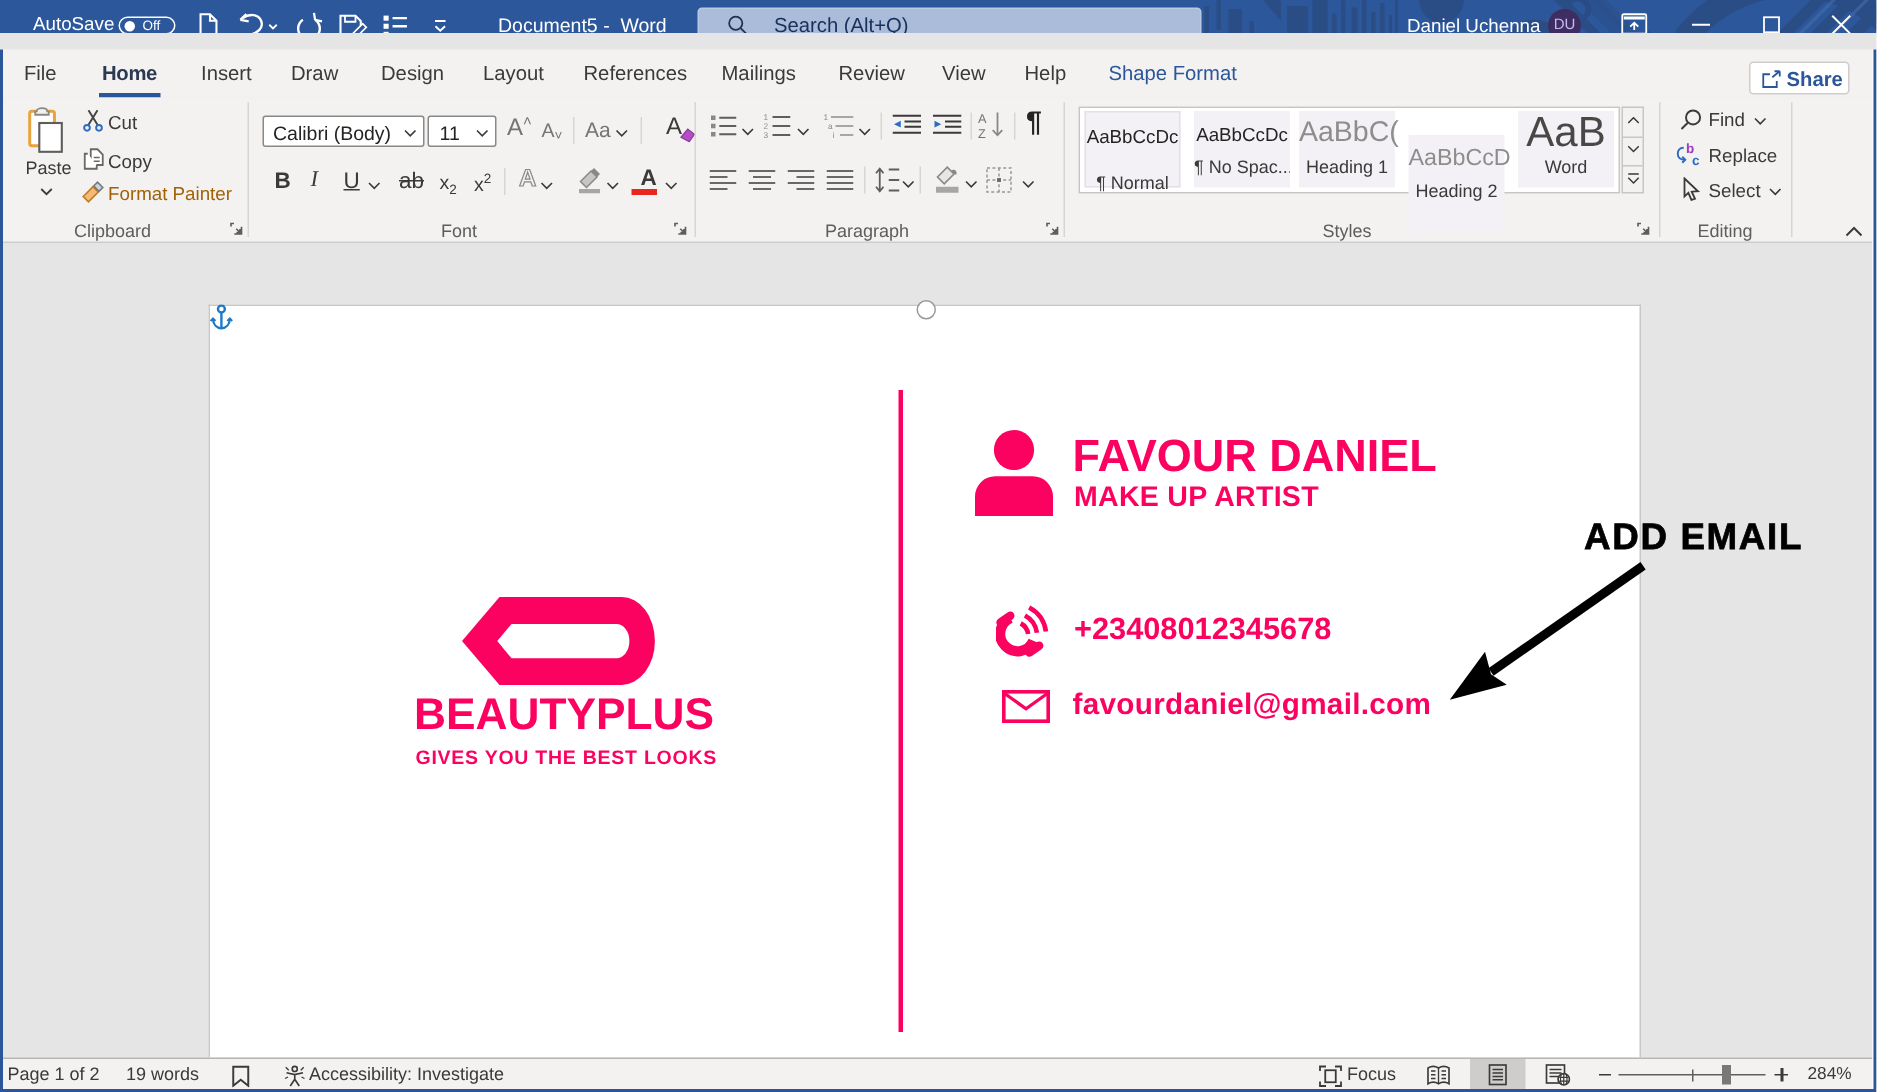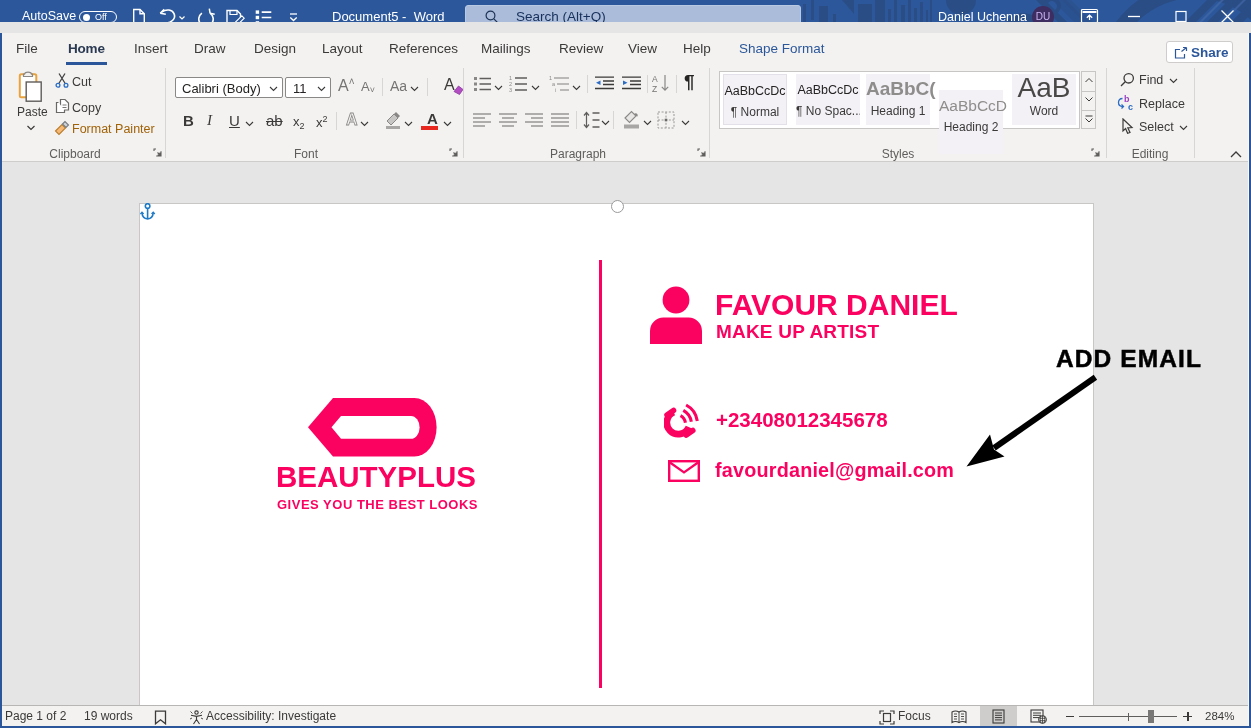--- a/index.html
+++ b/index.html
@@ -367,28 +367,28 @@
     </svg>
   <span class="glabel" style="left:518px;">Paragraph</span>
   <svg class="abs" style="left:697px; top:83px;" width="9" height="9" viewBox="0 0 9 9" fill="none" stroke="#5f5d5b" stroke-width="1.1">
     <path d="M1 3 V1 H3 M8 3.2 V8 H3.2 M4.5 4.5 L7 7 M7 4.6 V7 H4.6"></path>
   </svg>
   <div class="gsep" style="left:709px;"></div>
 
   <div class="abs" style="left:719px; top:6px; width:361px; height:58px; background:#fff; border:1px solid #c8c6c4;"></div>
   <div class="abs" style="left:723px; top:9px; width:64px; height:51px; background:#f3f0f6; border:1px solid #e3e0ea;">
     <div style="text-align:center; margin-top:9px; font-size:12.5px; color:#252423;">AaBbCcDc</div>
-    <div style="text-align:center; margin-top:7px; font-size:12px; color:#3b3a39;">¶ Normal</div>
+    <div style="text-align:center; margin-top:17px; font-size:12px; color:#3b3a39;">¶ Normal</div>
   </div>
   <div class="abs" style="left:796px; top:9px; width:64px; height:51px; background:#f3f0f6;">
     <div style="text-align:center; margin-top:9px; font-size:12.5px; color:#252423;">AaBbCcDc</div>
     <div style="text-align:center; margin-top:7px; font-size:12px; color:#3b3a39; white-space:nowrap; overflow:hidden;">¶ No Spac...</div>
   </div>
   <div class="abs" style="left:866px; top:9px; width:64px; height:51px; background:#f3f0f6;">
-    <div style="text-align:center; margin-top:4px; font-size:19px; color:#8f8d8b;font-weight:bold;">AaBbC(</div>
+    <div style="text-align:center; margin-top:4px; font-size:19px; color:#8f8d8b;">AaBbC(</div>
     <div style="text-align:center; margin-top:4px; font-size:12px; color:#3b3a39;">Heading 1</div>
   </div>
   <div class="abs" style="left:939px; top:9px; width:64px; height:64px; background:#f3f0f6;margin-top:16px;">
     <div style="text-align:center; margin-top:7px; font-size:15.5px; color:#8f8d8b;">AaBbCcD</div>
     <div style="text-align:center; margin-top:5px; font-size:12px; color:#3b3a39;">Heading 2</div>
   </div>
   <div class="abs" style="left:1012px; top:9px; width:64px; height:51px; background:#f3f0f6;">
     <div style="text-align:center; margin-top:-2px; font-size:28px; color:#4a4846;">AaB</div>
     <div style="text-align:center; margin-top:0px; font-size:12px; color:#3b3a39;">Word</div>
   </div>

